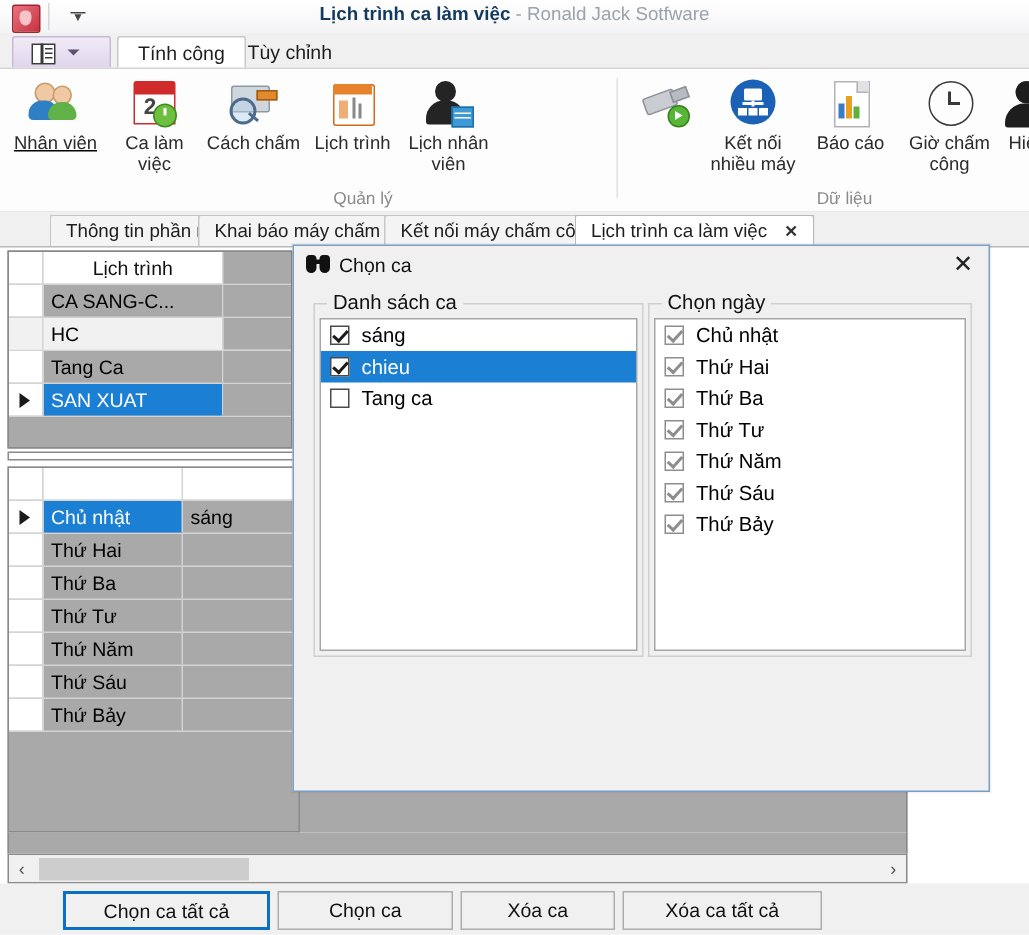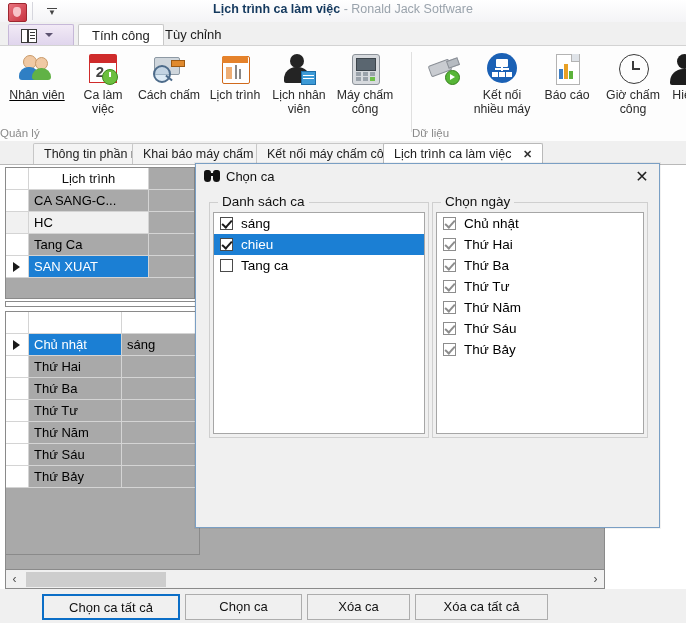--- a/index.html
+++ b/index.html
@@ -76,22 +76,22 @@
     border-radius:2px 2px 0 0;
   }
 
   
   .ribbon{
     position:absolute;left:0;top:45px;width:686px;height:95px;
     background:#fdfdfd;border-top:1px solid #d3d3d3;border-bottom:1px solid #c4c4c4;
   }
   .rgroup{position:absolute;top:0;height:95px;}
   .rgroup .g-label{
-    position:absolute;bottom:2px;left:0;width:100%;text-align:left;
-    font-size:11.5px;color:#8a8a8a;
+    position:absolute;bottom:2px;left:0;width:100%;text-align:center;
+    font-size:11.5px;color:#8a8a8a;padding-left:36px;
   }
   .rgroup .g-sep{
     position:absolute;top:6px;right:0;width:1px;height:80px;background:#e0e0e0;
   }
   .ritem{
     position:absolute;top:3px;width:66px;height:72px;text-align:center;cursor:default;
   }
   .ritem .ic{height:36px;position:relative;margin:2px auto 2px;width:40px;}
   .ritem .lb{
     font-size:12.3px;color:#2b2b2b;line-height:13.5px;display:block;
@@ -330,28 +330,20 @@
 
       <div class="ritem" style="left:266px;">
         <div class="ic ic-person">
           <span class="h"></span>
             <span class="b"></span>
             <span class="mini"></span>
         </div>
         <span class="lb">Lịch nhân viên</span>
       </div>
 
-      <div class="ritem" style="left:332px;">
-        <div class="ic ic-term">
-          <span class="bd"></span>
-            <span class="scr"></span>
-            <span class="kp"></span>
-        </div>
-        <span class="lb">Máy chấm công</span>
-      </div>
 
       <div class="g-label">Quản lý</div>
       <div class="g-sep"></div>
     </div>
 
     <div class="rgroup" style="left:412px;width:274px;">
       <div class="ritem" style="left:0px;">
         <div class="ic ic-plug">
           <span class="body"></span>
             <span class="tip"></span>

